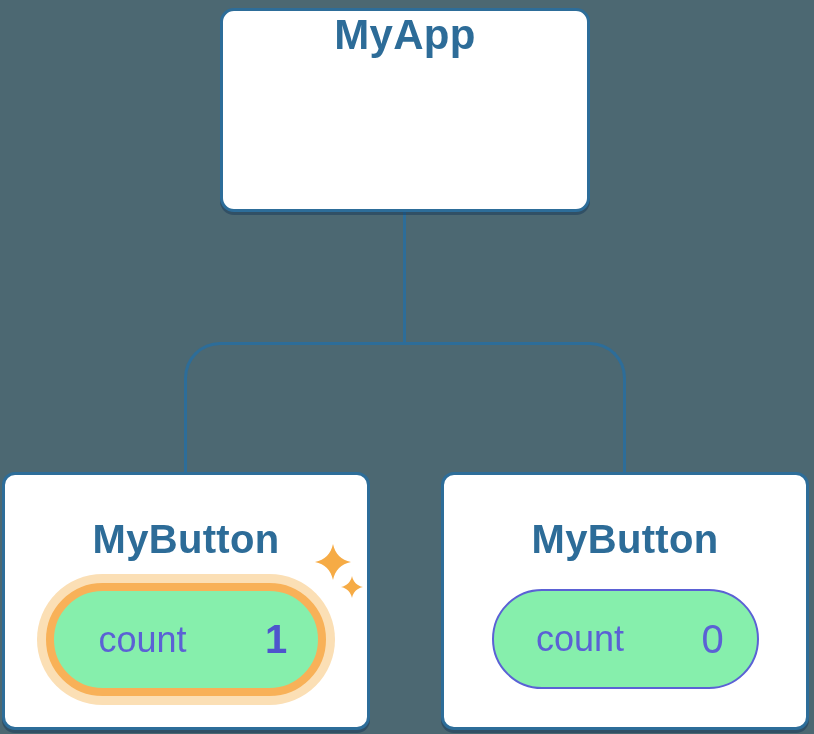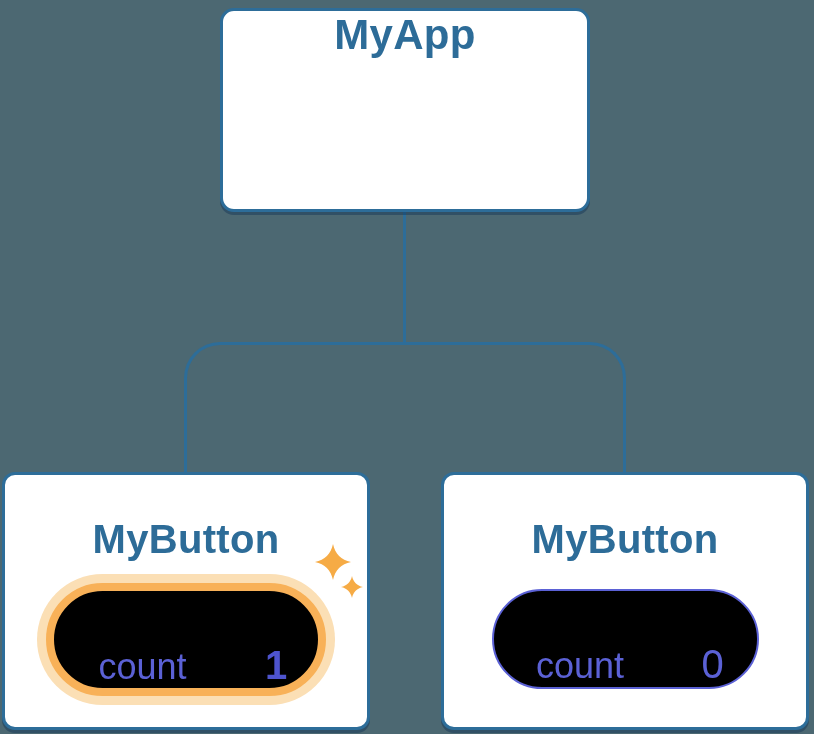--- a/index.html
+++ b/index.html
@@ -69,22 +69,22 @@
     border-bottom: none;
     border-radius: 36px 36px 0 0;
   }
 
   
   .pill-wrap { position: relative; }
 
   .state-pill {
     box-sizing: border-box;
     display: flex;
-    align-items: flex-end;
-    background: #000000;
+    align-items: center;
+    background: #86efac;
     border-radius: 999px;
     overflow: hidden;
   }
   .state-pill.plain {
     margin-top: 26px;
     width: 267px; height: 100px;
     border: 2px solid var(--state-accent, #5B61D5);
   }
   .state-pill.highlighted {
     margin-top: 20px;

